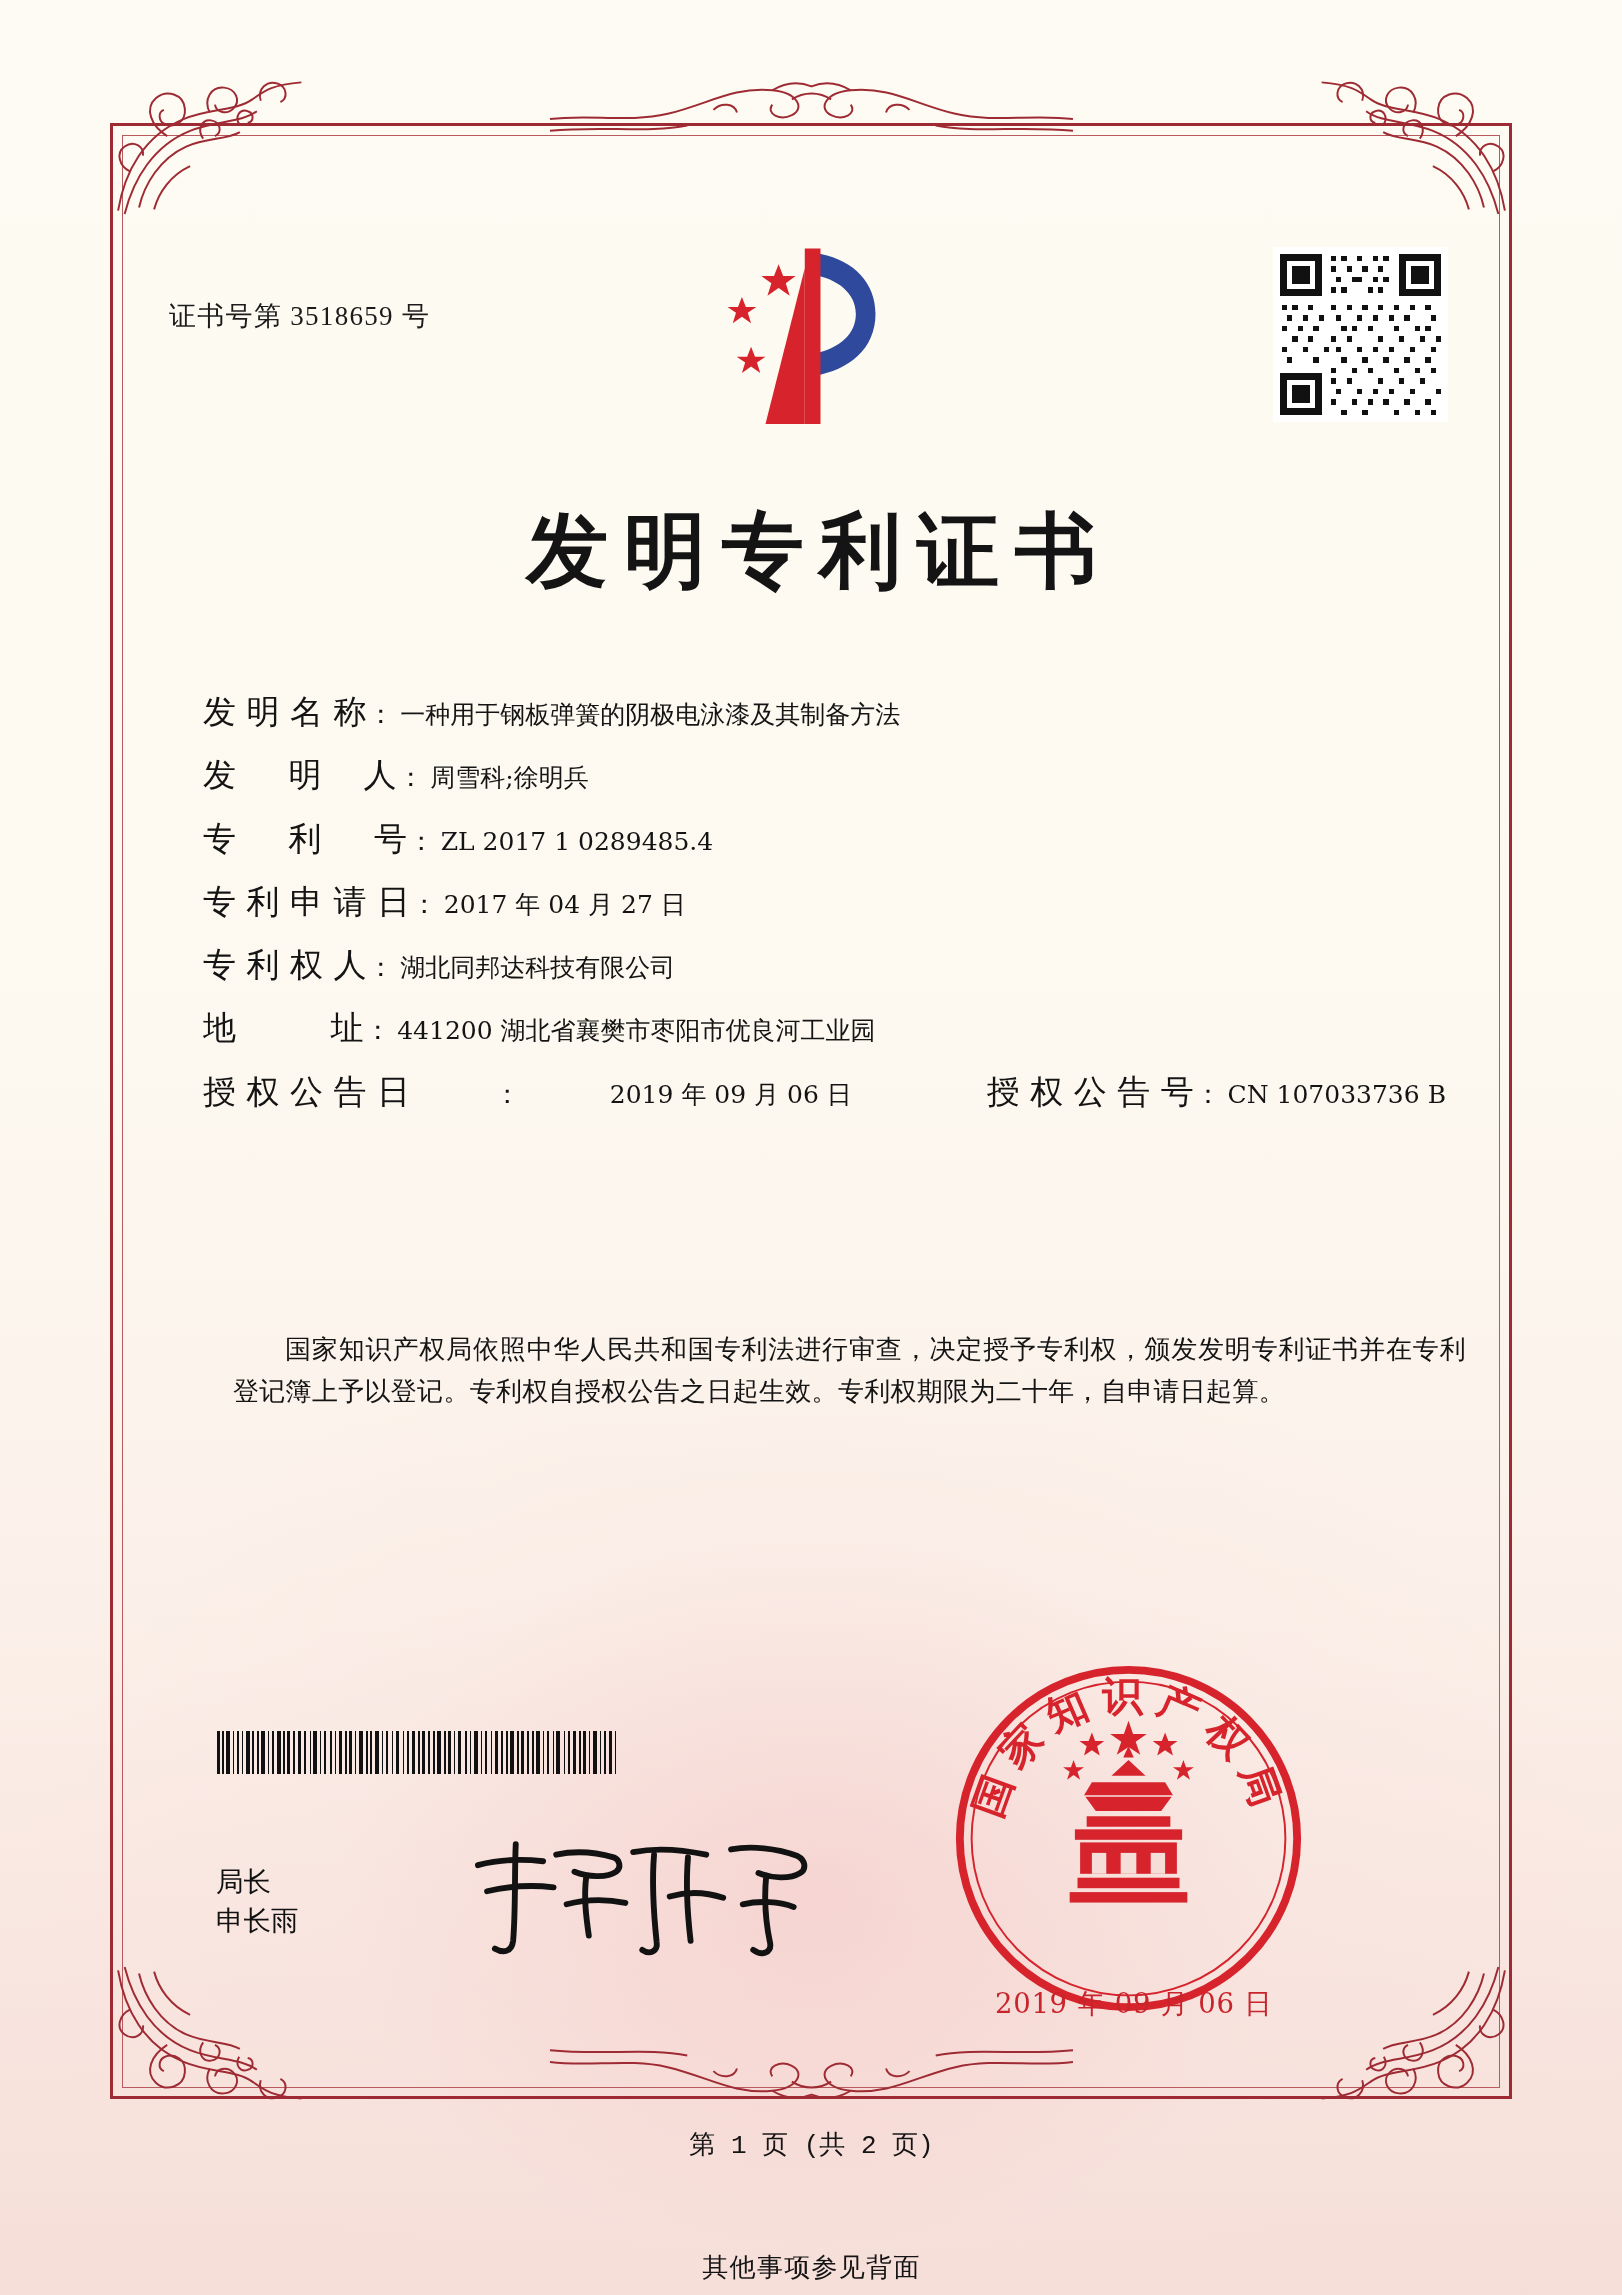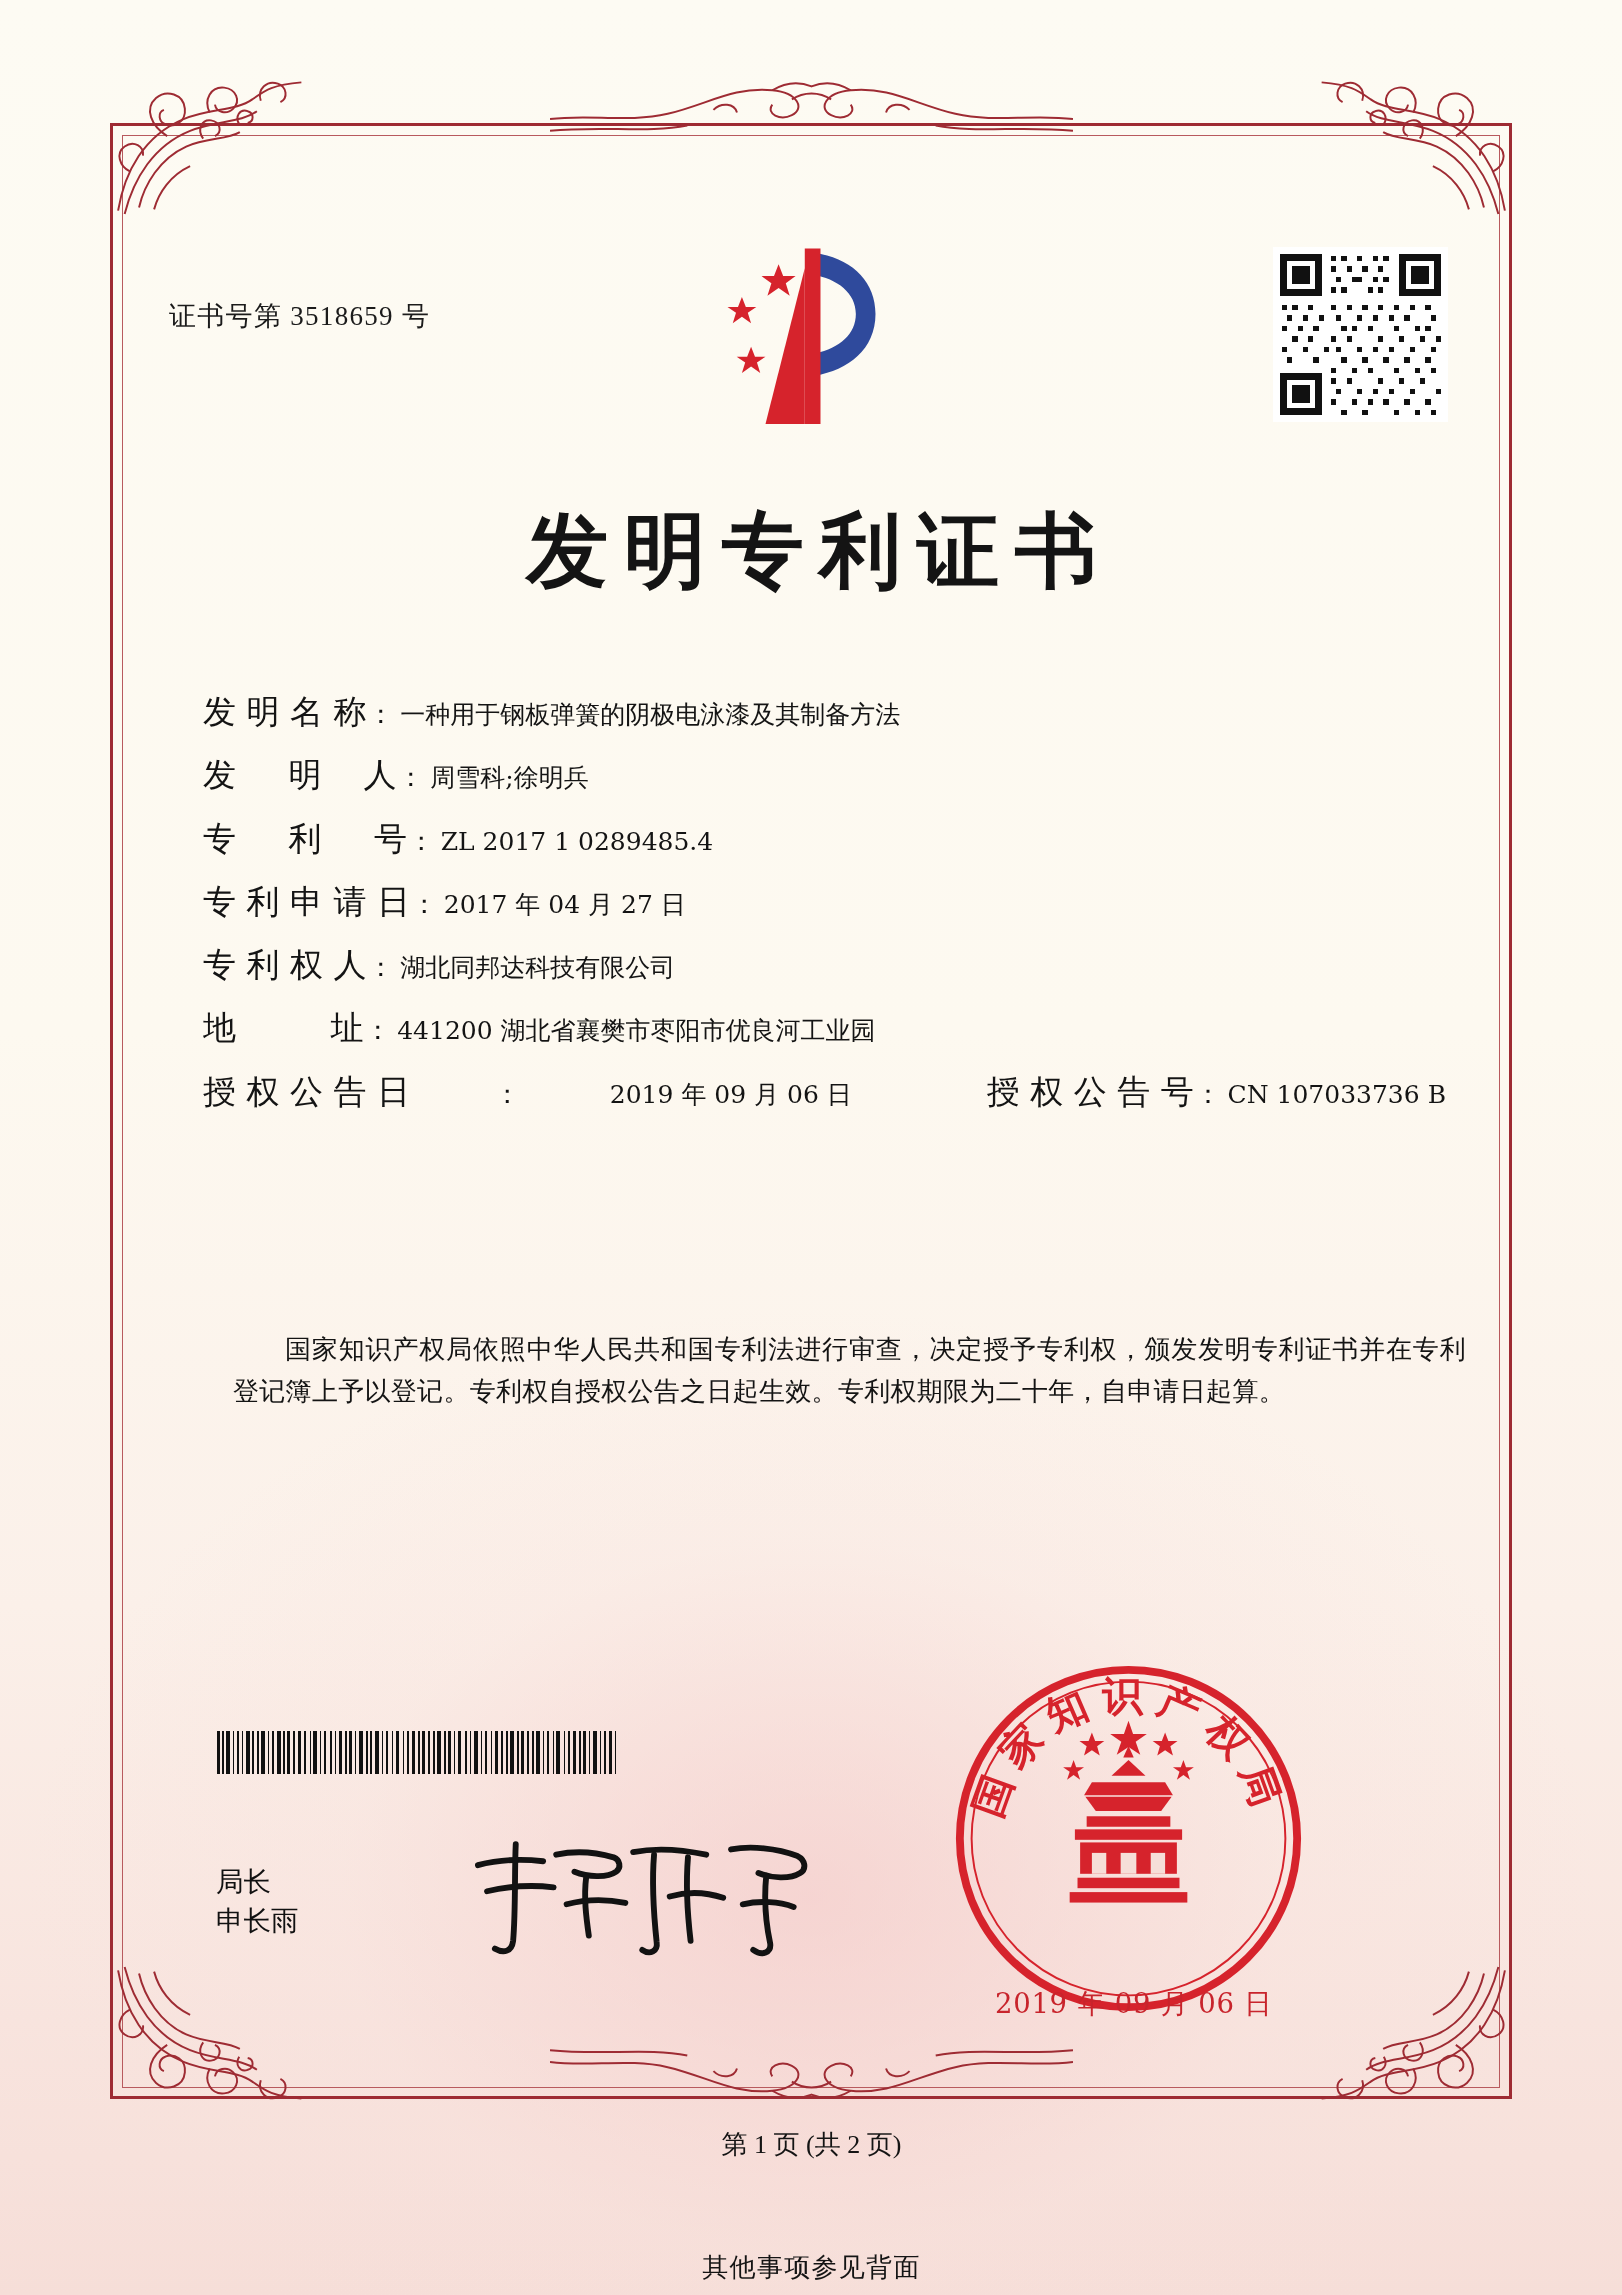--- a/index.html
+++ b/index.html
@@ -212,21 +212,21 @@
 
   
   .page-num {
     position: absolute;
     left: 0;
     top: 2127px;
     width: 1623px;
     text-align: center;
     font-size: 26px;
     color: #141414;
-    font-family: Liberation Serif, serif;
+    font-family: Liberation Mono, monospace;
   }
   .back-note {
     position: absolute;
     left: 0;
     top: 2218px;
     width: 1623px;
     text-align: center;
     font-size: 26px;
     color: #141414;
     letter-spacing: 1.3px;

